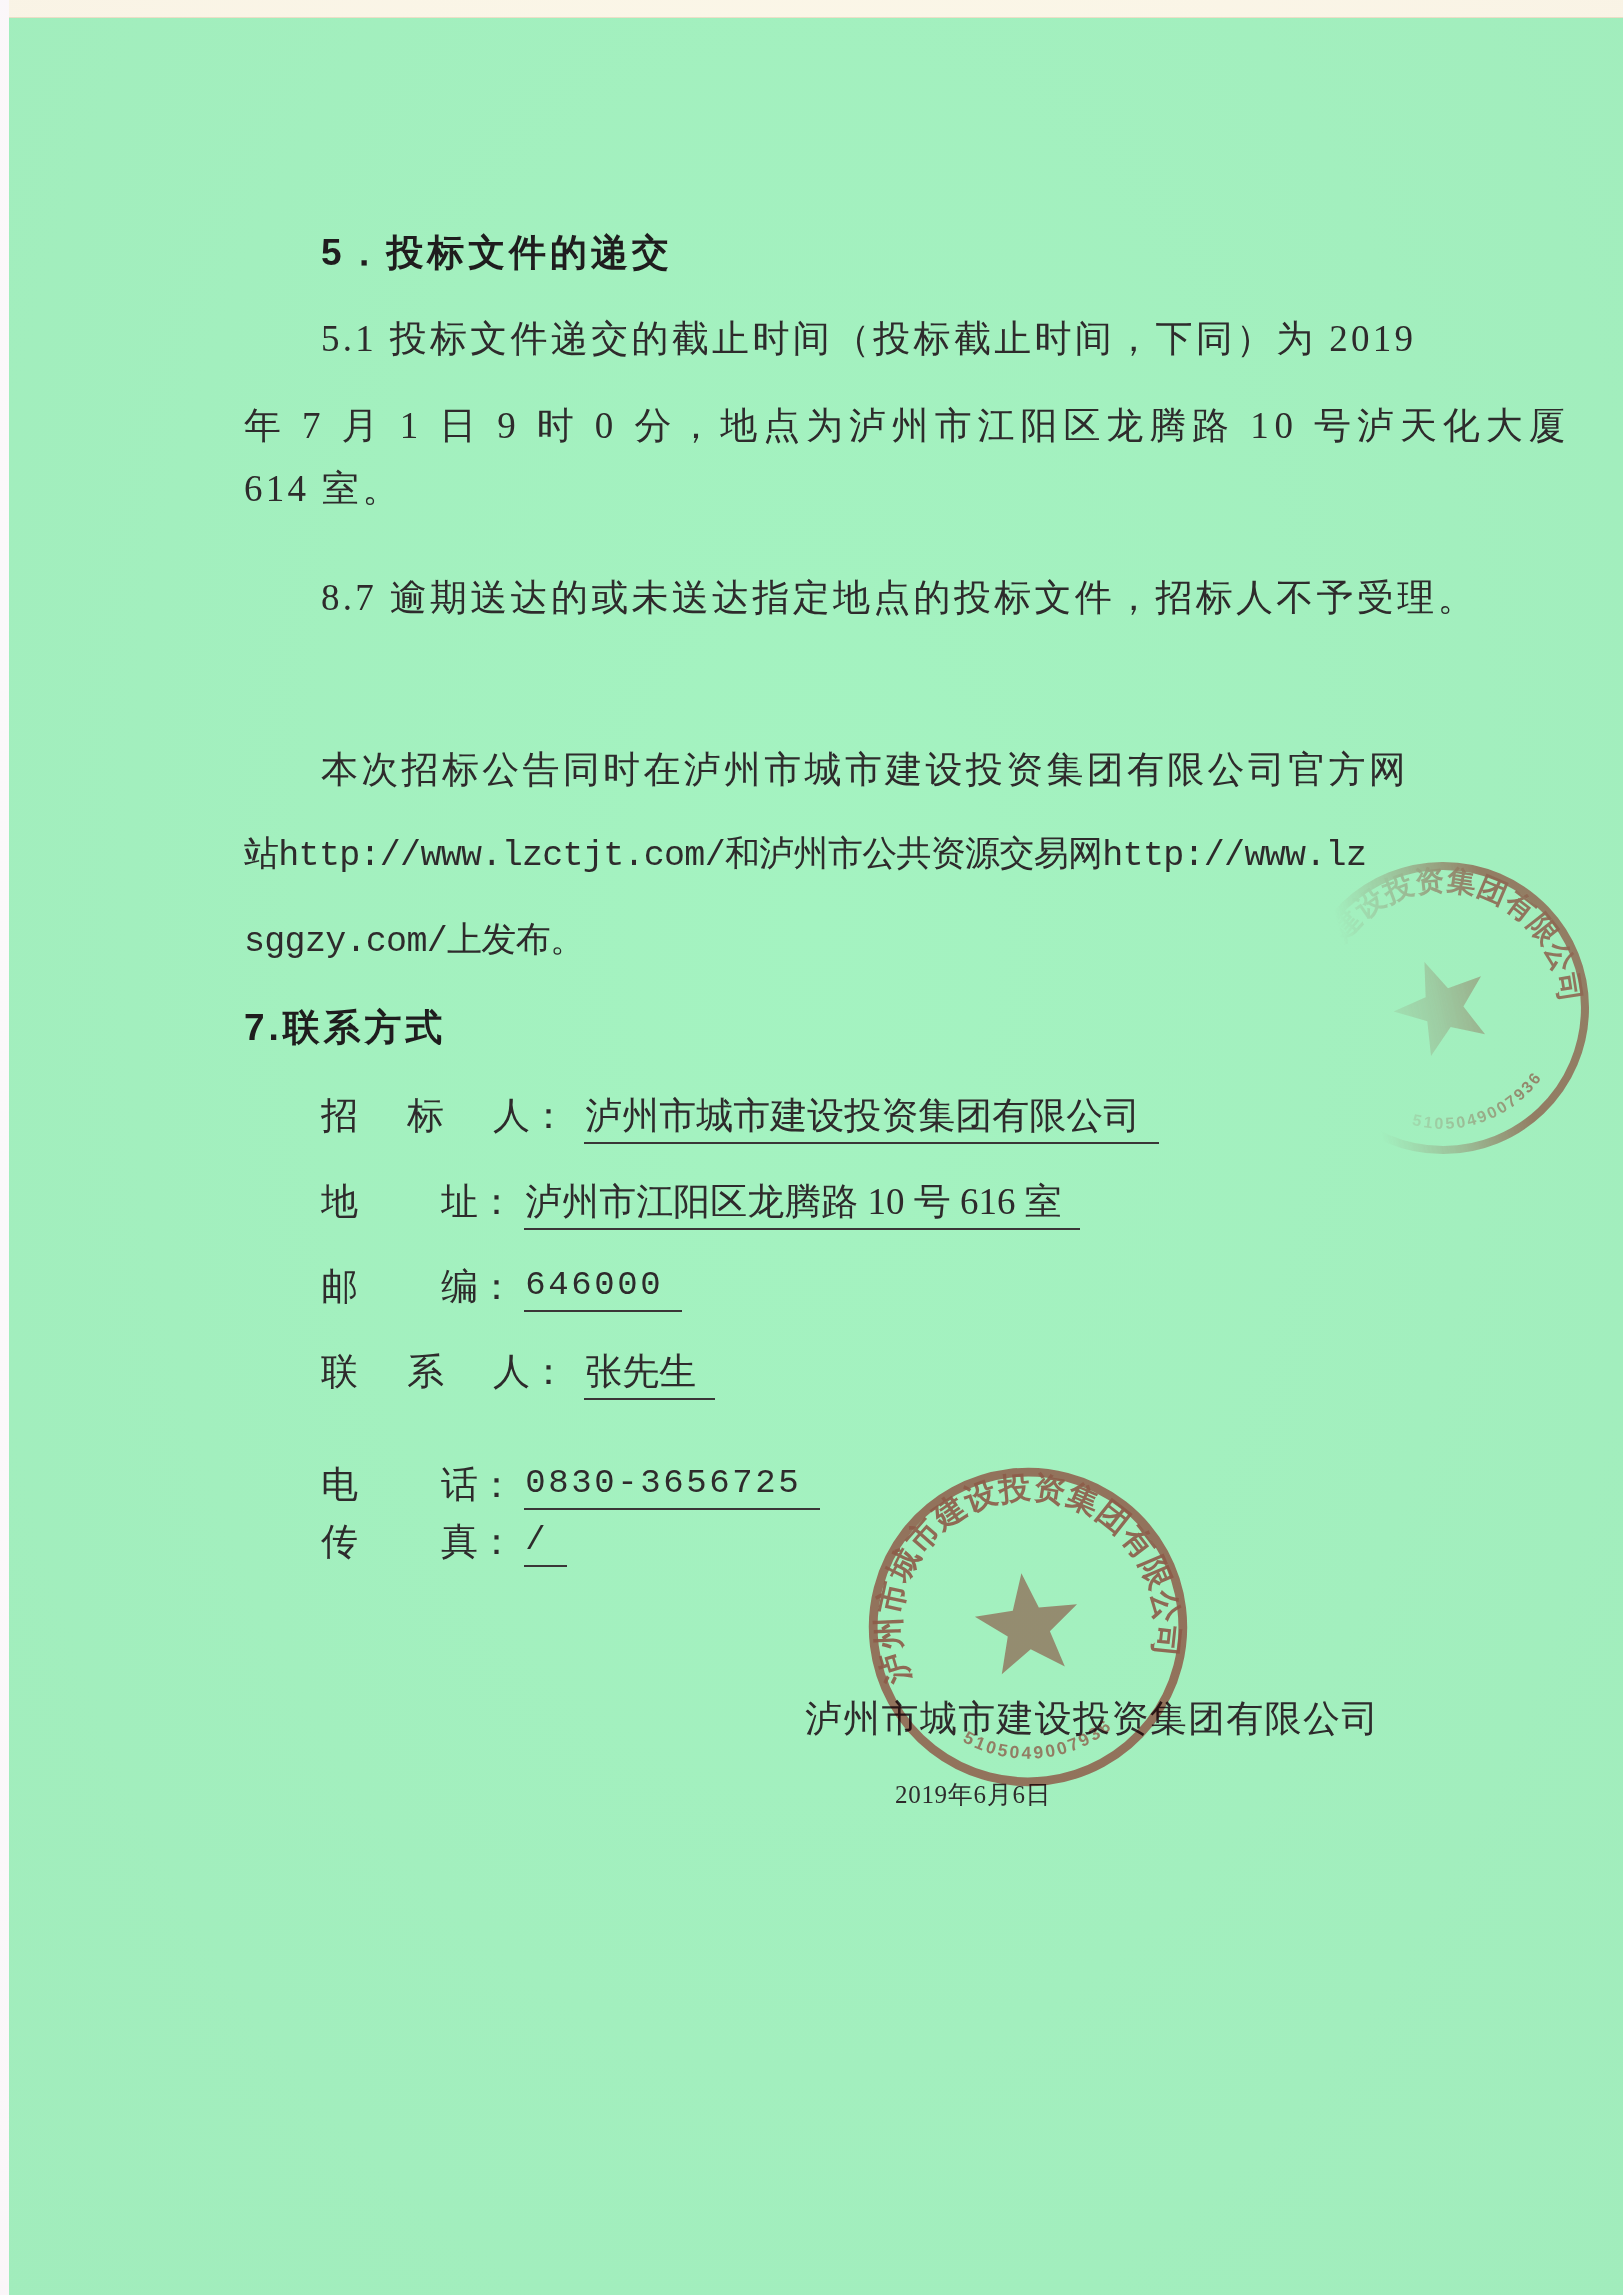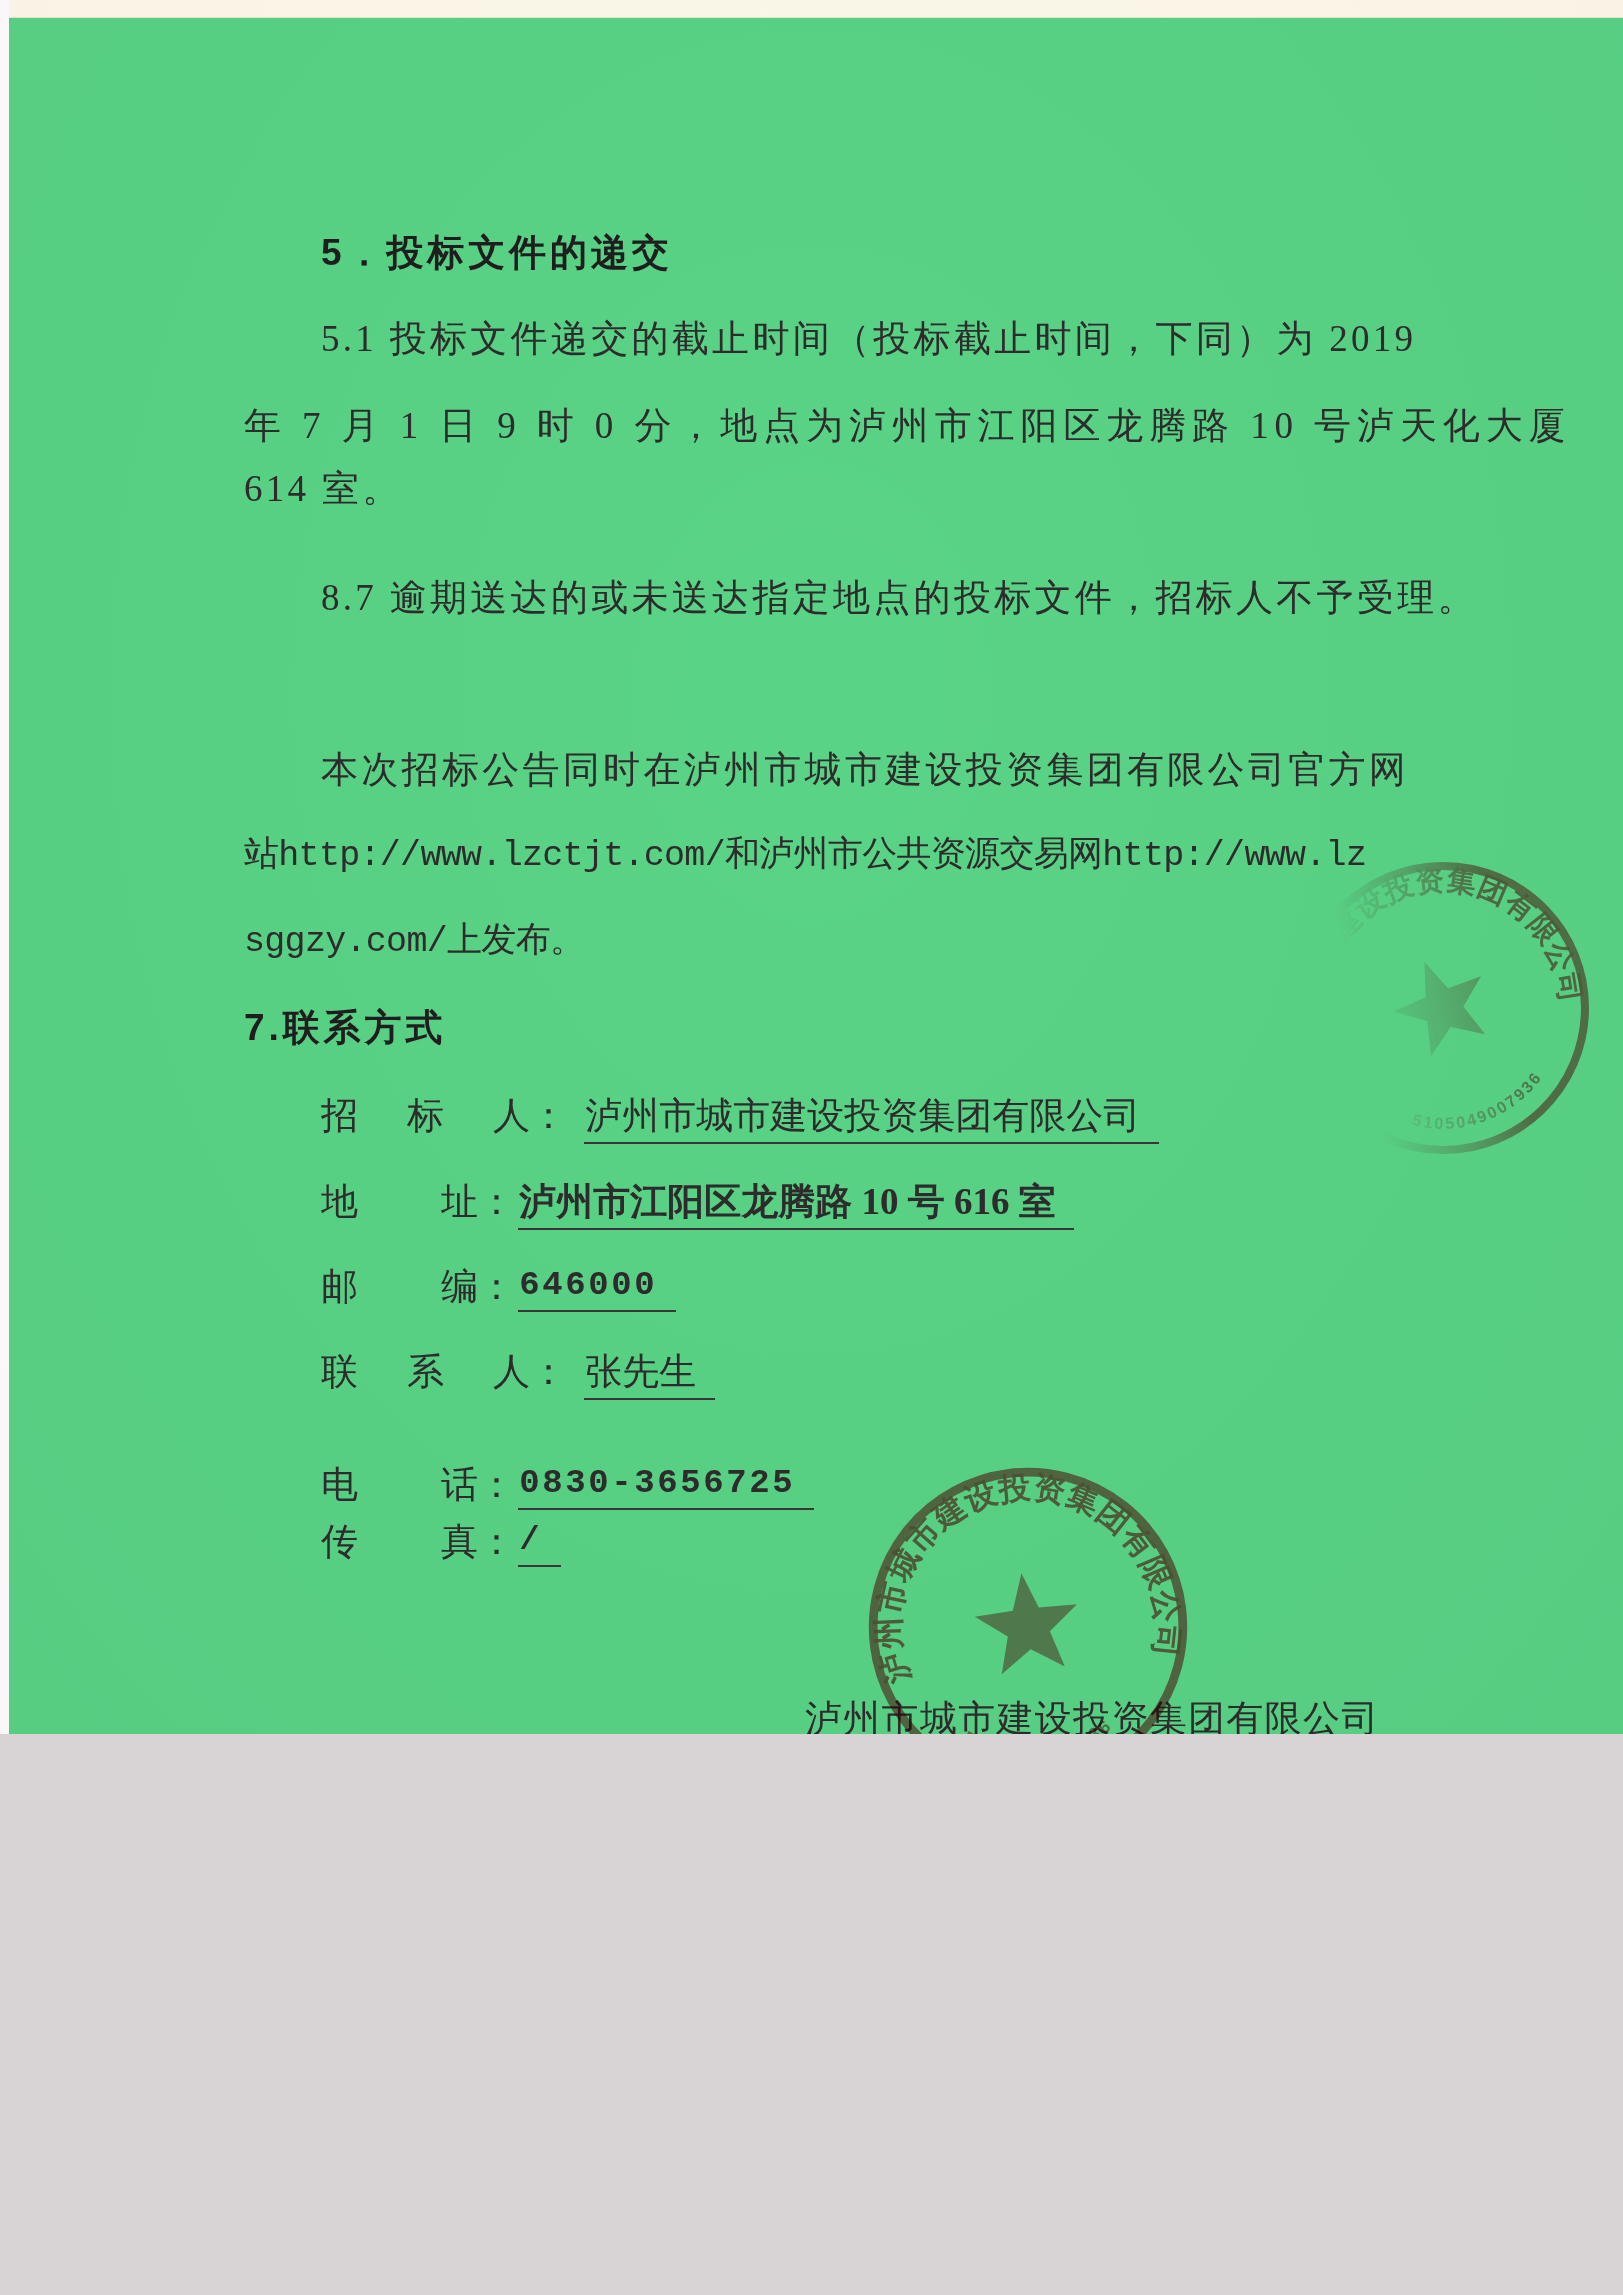--- a/index.html
+++ b/index.html
@@ -1,19 +1,19 @@
 <!DOCTYPE html>
 <html style="font-size:10.5px"><head>
 <meta charset="utf-8">
 <style>
   html,body{margin:0;padding:0;background:#d8d4d6;}
   .page{
     position:relative;
-    width:1623px;height:1734px;
-    background:#22c55e;
+    width:1623px;height:2295px;
+    background:#86efac;
     overflow:hidden;
     font-family:"Liberation Serif","DejaVu Serif",serif;
     color:#2e2b2c;
   }
   .edge-top{position:absolute;left:0;top:0;width:1623px;height:17px;background:#fbf7e2;}
   .edge-top:after{content:"";position:absolute;left:0;bottom:-1.3px;width:100%;height:1.3px;background:#e8d9b8;}
   .edge-left{position:absolute;left:0;top:0;width:9.2px;height:2295px;background:#fdfcfd;}
   .paper-tint{position:absolute;inset:0;background:radial-gradient(ellipse at 50% 40%, rgba(255,255,255,0.25), rgba(242,228,236,0.25));pointer-events:none;}
 
   
@@ -50,21 +50,21 @@
     text-align:justify;text-align-last:justify;
     color:#2e2b2c;
   }
   .w3{width:209px;} .w2{width:157px;}
   .ccolon{display:inline-block;vertical-align:top;}
   .cvalue{
     display:inline-block;vertical-align:top;
     border-bottom:2px solid #3a3637;
     padding:0 18.3px 3.9px 1.3px;
   }
-  .gap3{margin-left:17px;} .gap2{margin-left:3px;font-weight:bold;}
+  .gap3{margin-left:17px;} .gap2{margin-left:9px;}
   .vmono{font-family:"Liberation Mono","DejaVu Sans Mono",monospace;font-size:34px;letter-spacing:2.6px;}
 
   
   .sig{position:absolute;left:805px;top:1694px;font-size:37px;letter-spacing:1.3px;white-space:nowrap;}
   .dateline{position:absolute;left:895px;top:1778px;font-size:25px;letter-spacing:0.7px;white-space:nowrap;}
 
   
   .stamp{position:absolute;mix-blend-mode:multiply;pointer-events:none;}
   .stamp svg{display:block;width:100%;height:100%;}
   .stamp-center{

